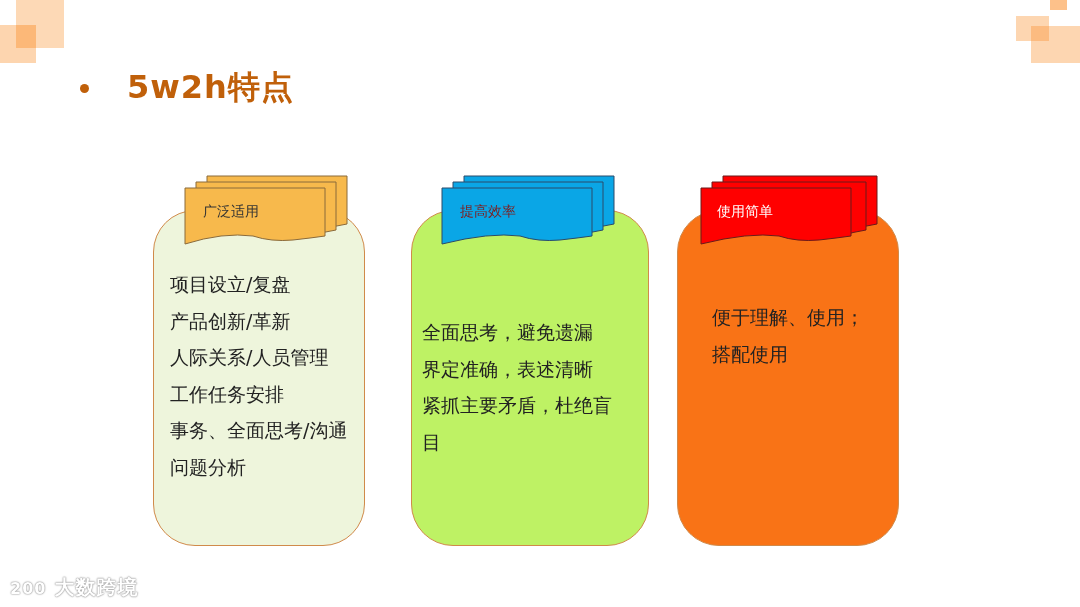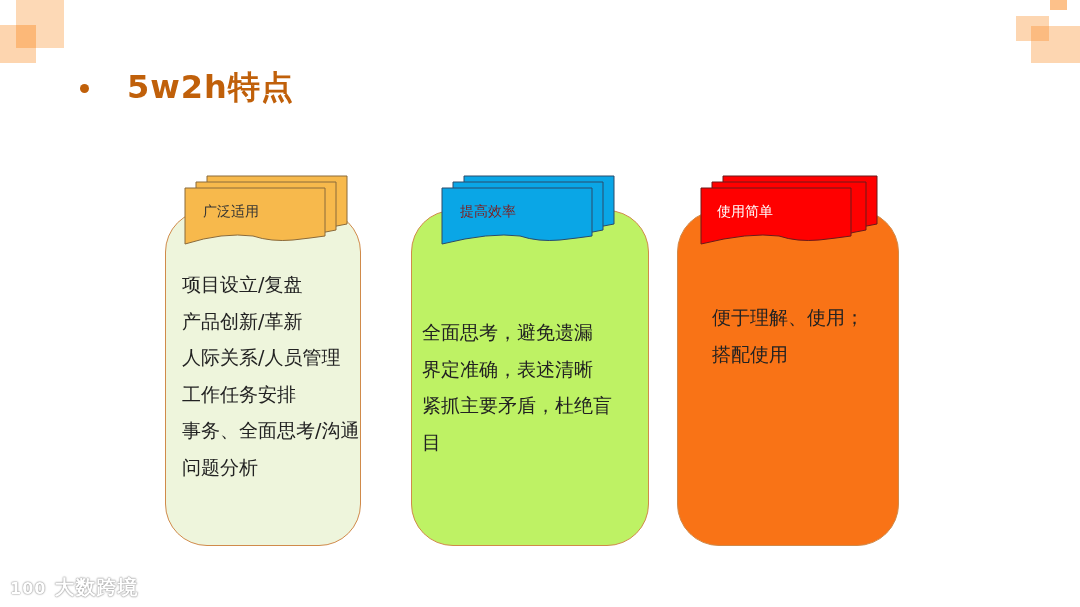--- a/index.html
+++ b/index.html
@@ -25,21 +25,21 @@
 <div class="deco" style="left:1050px;top:0;width:17px;height:10px;background:#fdc18a;"></div>
 <div class="deco" style="left:1016px;top:16px;width:33px;height:25px;background:#fdd6b1;"></div>
 <div class="deco" style="left:1031px;top:26px;width:49px;height:37px;background:#fdd6b1;"></div>
 <div class="deco" style="left:1031px;top:26px;width:18px;height:15px;background:#fcbb80;"></div>
 
 <div class="title-row">
   <div class="bullet"></div>
   <div class="title">5w2h特点</div>
 </div>
 
-<div class="box" style="left:153px;width:196px;background:#eef5dc;margin-left:12px;">
+<div class="box" style="left:153px;width:212px;background:#eef5dc;">
   <div class="box-content" style="top:55px;left:16px;">
     <div>项目设立/复盘</div>
     <div>产品创新/革新</div>
     <div>人际关系/人员管理</div>
     <div>工作任务安排</div>
     <div>事务、全面思考/沟通</div>
     <div>问题分析</div>
   </div>
 </div>
 <div class="tag" style="left:183px;top:174px;">
@@ -77,15 +77,15 @@
 <div class="tag" style="left:699px;top:174px;">
   <svg width="180" height="75">
     <path d="M24 2 H178 V50 Q164 52 154 56 Q134 58 118 52 Q94 48 74 52 L24 56 Z" fill="#ff0000" stroke="#6a1a1a" stroke-width="1"></path>
     <path d="M13 8 H167 V56 Q153 58 143 62 Q123 64 107 58 Q83 54 63 58 L13 62 Z" fill="#ff0000" stroke="#6a1a1a" stroke-width="1"></path>
     <path d="M2 14 H152 V62 Q138 64 120 66 Q98 68 80 62 Q50 58 2 70 Z" fill="#ff0000" stroke="#6a1a1a" stroke-width="1"></path>
   </svg>
   <div class="tag-label" style="left:18px;top:29px;color:#fff;">使用简单</div>
 </div>
 
 <div class="watermark">
-  <span style="font-size:16px;">100</span>
+  <span style="font-size:16px;">200</span>
   <span>大数跨境</span>
 </div>
 
 </body></html>

